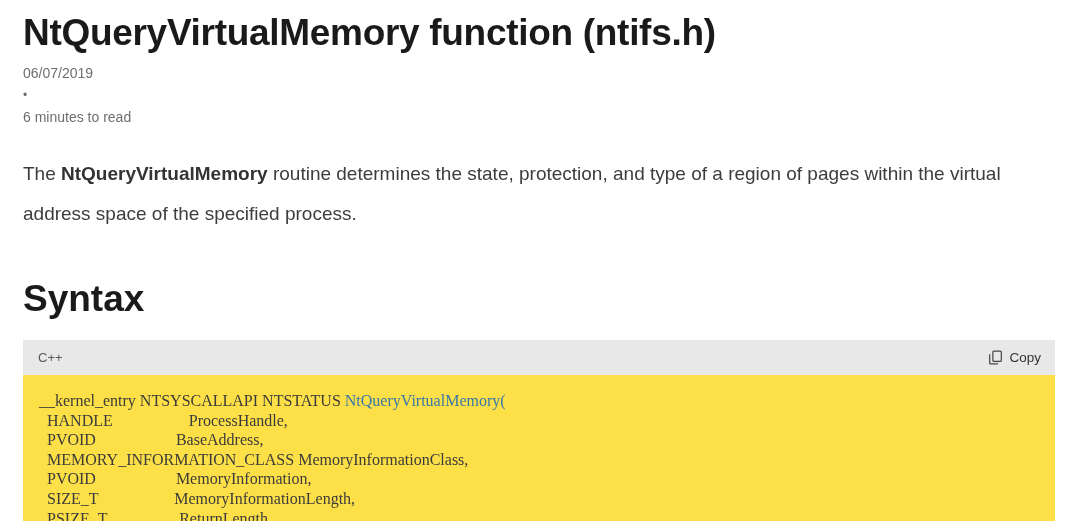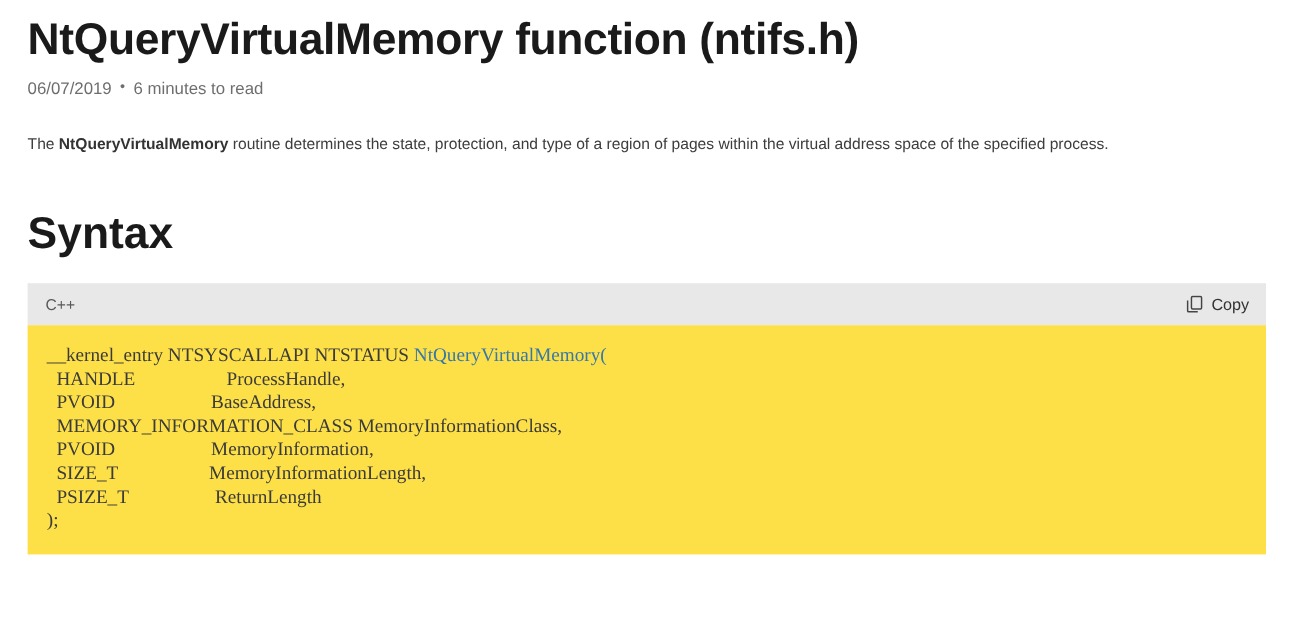--- a/index.html
+++ b/index.html
@@ -20,29 +20,30 @@
     color: #1a1a1a;
     letter-spacing: -0.3px;
   }
   .meta {
     margin-top: 9px;
     font-size: 14px;
     color: #6e6e6e;
     display: flex;
     align-items: flex-start;
     gap: 7px;
+    flex-direction: column;
   }
   .meta .dot {
     font-size: 12px;
     line-height: 14px;
   }
   .intro {
     margin-top: 29px;
-    font-size: 13px;
-    line-height: 20px;
+    font-size: 19px;
+    line-height: 40px;
     color: #3d3d3d;
     max-width: 1022px;
   }
   .intro b { color: #333333; }
   .syntax-heading {
     margin-top: 45px;
     font-size: 37px;
     line-height: 40px;
     font-weight: 700;
     color: #1a1a1a;

